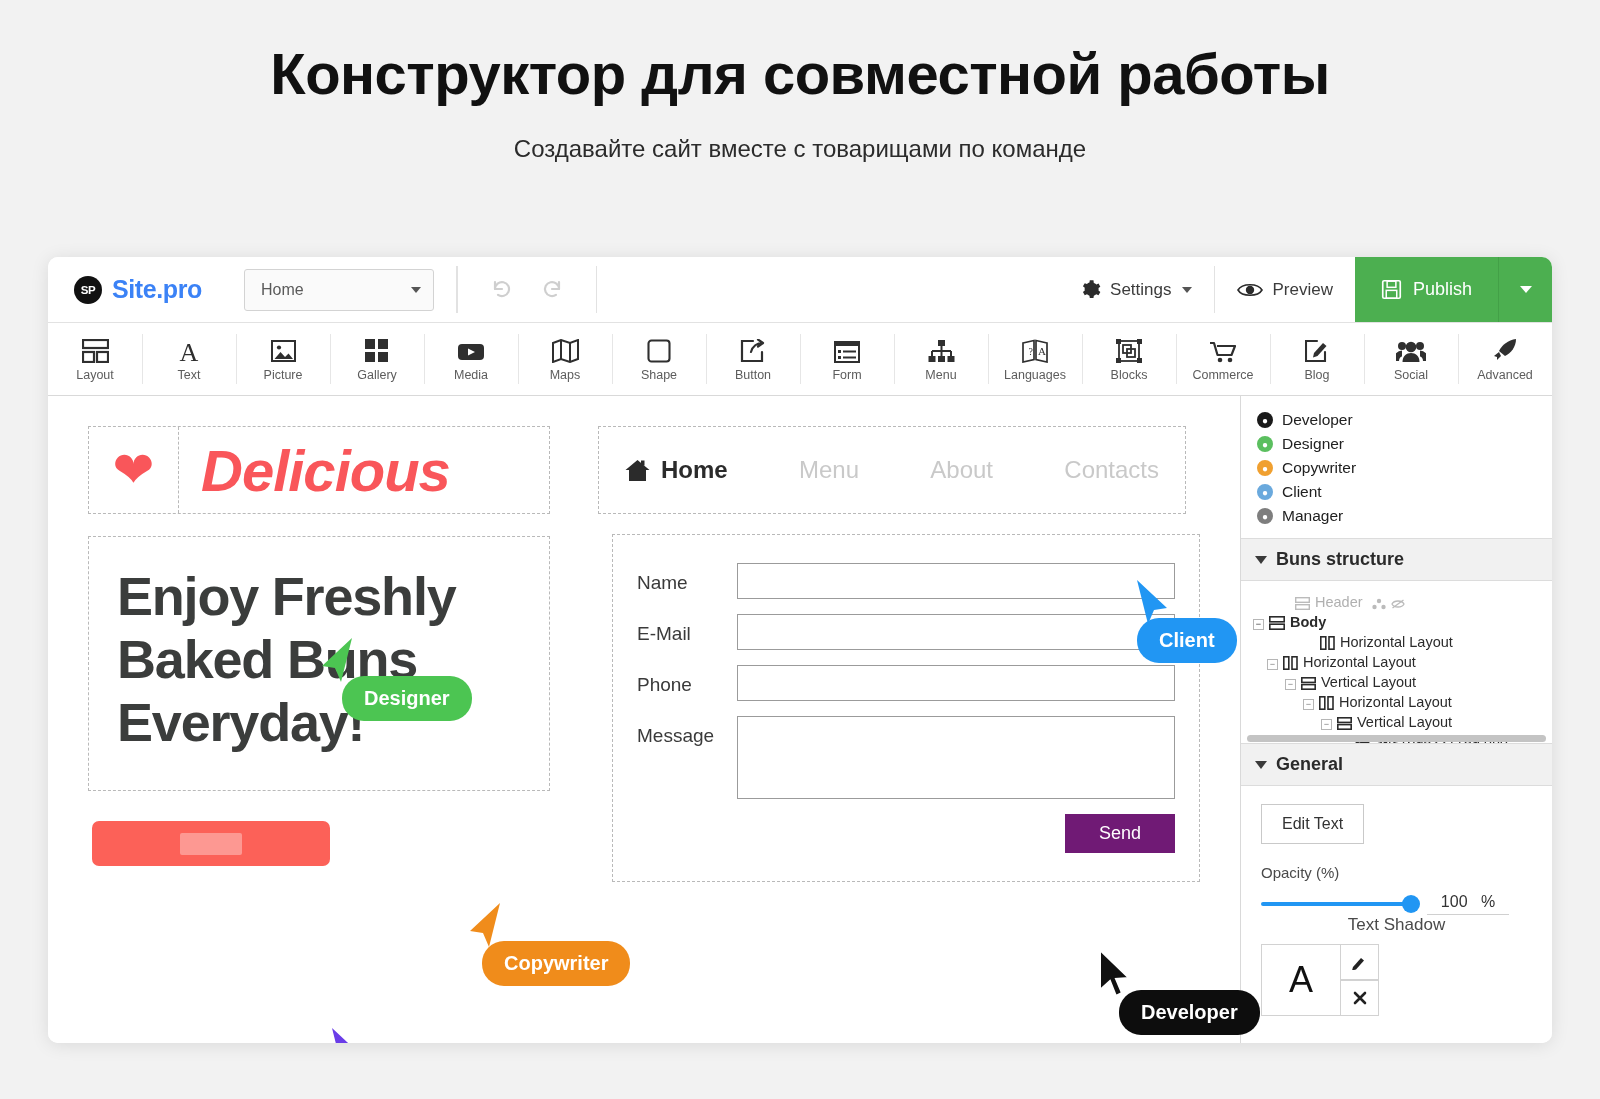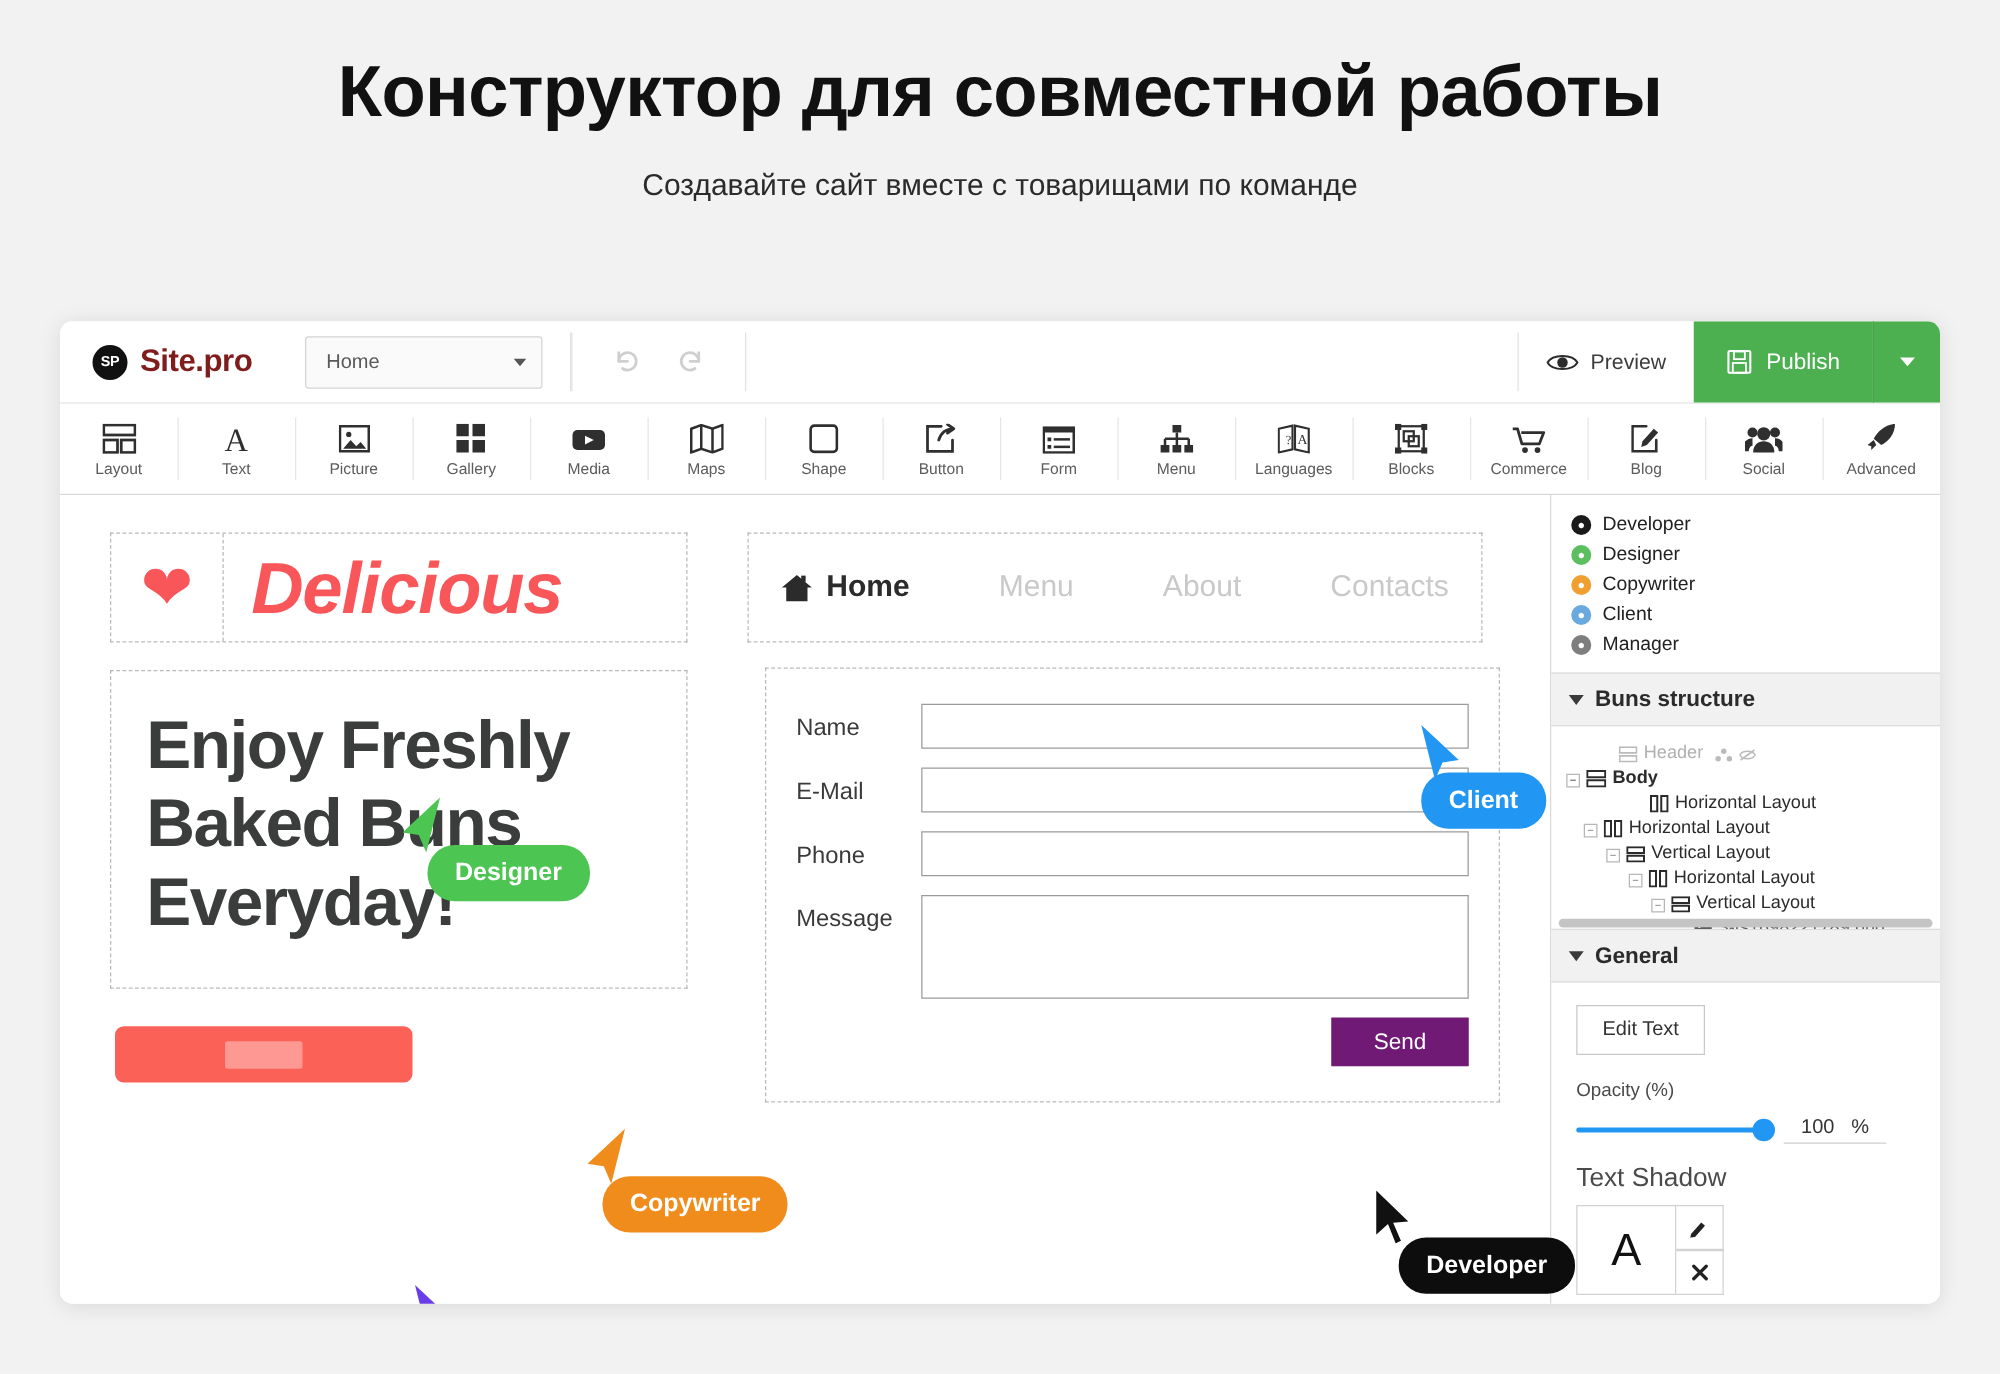--- a/index.html
+++ b/index.html
@@ -37,21 +37,21 @@
   .brand {
     display: flex; align-items: center; gap: 10px;
     padding: 0 22px 0 26px; min-width: 196px;
   }
   .brand-mark {
     width: 28px; height: 28px; border-radius: 50%;
     background: #111; color: #fff; font-size: 11.5px; font-weight: bold;
     display: flex; align-items: center; justify-content: center;
     letter-spacing: -0.3px;
   }
-  .brand-name { font-size: 25px; font-weight: bold; color: #7f1d1d; letter-spacing: -0.4px; }
+  .brand-name { font-size: 25px; font-weight: bold; color: #3b82f6; letter-spacing: -0.4px; }
 
   .page-select {
     align-self: center; width: 190px; height: 42px;
     border: 1px solid #d3d3d3; background: #fafafa; border-radius: 3px;
     display: flex; align-items: center; justify-content: space-between;
     padding: 0 12px 0 16px; font-size: 16px; color: #5a5a5a;
   }
   .tb-sep { width: 1px; background: #e2e2e2; margin: 9px 0; }
   .tb-item {
     display: flex; align-items: center; gap: 9px;
@@ -198,21 +198,21 @@
   .slider-row { display: flex; align-items: center; gap: 14px; margin-top: 12px; }
   .slider-track { position: relative; width: 152px; height: 4px; background: #2196f3; border-radius: 2px; }
   .slider-knob {
     position: absolute; right: -7px; top: -7px; width: 18px; height: 18px;
     border-radius: 50%; background: #2196f3;
   }
   .slider-value {
     width: 82px; border-bottom: 1px solid #d0d0d0; text-align: center;
     font-size: 16px; color: #333; padding-bottom: 3px;
   }
-  .shadow-label { margin-top: 16px; font-size: 21px; color: #4a4a4a; }
+  .shadow-label { font-size: 17px; color: #4a4a4a; text-align: center; }
   .shadow-widget { display: flex; margin-top: 9px; width: 118px; }
   .shadow-preview {
     flex: 1; height: 72px; border: 1px solid #d2d2d2; display: flex;
     align-items: center; justify-content: center; font-size: 36px; color: #111;
   }
   .shadow-btns { width: 38px; display: flex; flex-direction: column; }
   .shadow-btn {
     flex: 1; border: 1px solid #d2d2d2; border-left: none;
     display: flex; align-items: center; justify-content: center;
     font-size: 15px; color: #222;
@@ -251,20 +251,27 @@
       </svg>
       <svg width="26" height="26" viewBox="0 0 26 26">
         <path d="M19 12 a7 7 0 1 0 -3 5.8" fill="none" stroke="#cfcfcf" stroke-width="2.2" stroke-linecap="round"></path>
         <path d="M19 5 v7 h-7" fill="none" stroke="#cfcfcf" stroke-width="2.2" stroke-linecap="round" stroke-linejoin="round"></path>
       </svg>
     </div>
 
     <div class="tb-sep"></div>
     <div class="spacer"></div>
 
+    <div class="tb-item">
+      <svg width="21" height="21" viewBox="0 0 24 24">
+        <path fill="#2b2b2b" d="M12 8.2a3.8 3.8 0 100 7.6 3.8 3.8 0 000-7.6zm9.3 3.8c0-.6-.05-1.1-.15-1.65l2.1-1.6-2.1-3.6-2.5 1a8.9 8.9 0 00-2.85-1.65L15.4 1.5h-4.2l-.4 2.6a8.9 8.9 0 00-2.85 1.65l-2.5-1-2.1 3.6 2.1 1.6c-.1.55-.15 1.05-.15 1.65s.05 1.1.15 1.65l-2.1 1.6 2.1 3.6 2.5-1a8.9 8.9 0 002.85 1.65l.4 2.6h4.2l.4-2.6a8.9 8.9 0 002.85-1.65l2.5 1 2.1-3.6-2.1-1.6c.1-.55.15-1.05.15-1.65z"></path>
+      </svg>
+      <span>Settings</span>
+      <span class="tb-caret"></span>
+    </div>
 
     <div class="tb-sep"></div>
 
     <div class="tb-item">
       <svg width="26" height="18" viewBox="0 0 26 18">
         <path d="M1 9 C5 2, 21 2, 25 9 C21 16, 5 16, 1 9 Z" fill="none" stroke="#2b2b2b" stroke-width="1.6"></path>
         <circle cx="13" cy="9" r="4.2" fill="#2b2b2b"></circle>
       </svg>
       <span>Preview</span>
     </div>

